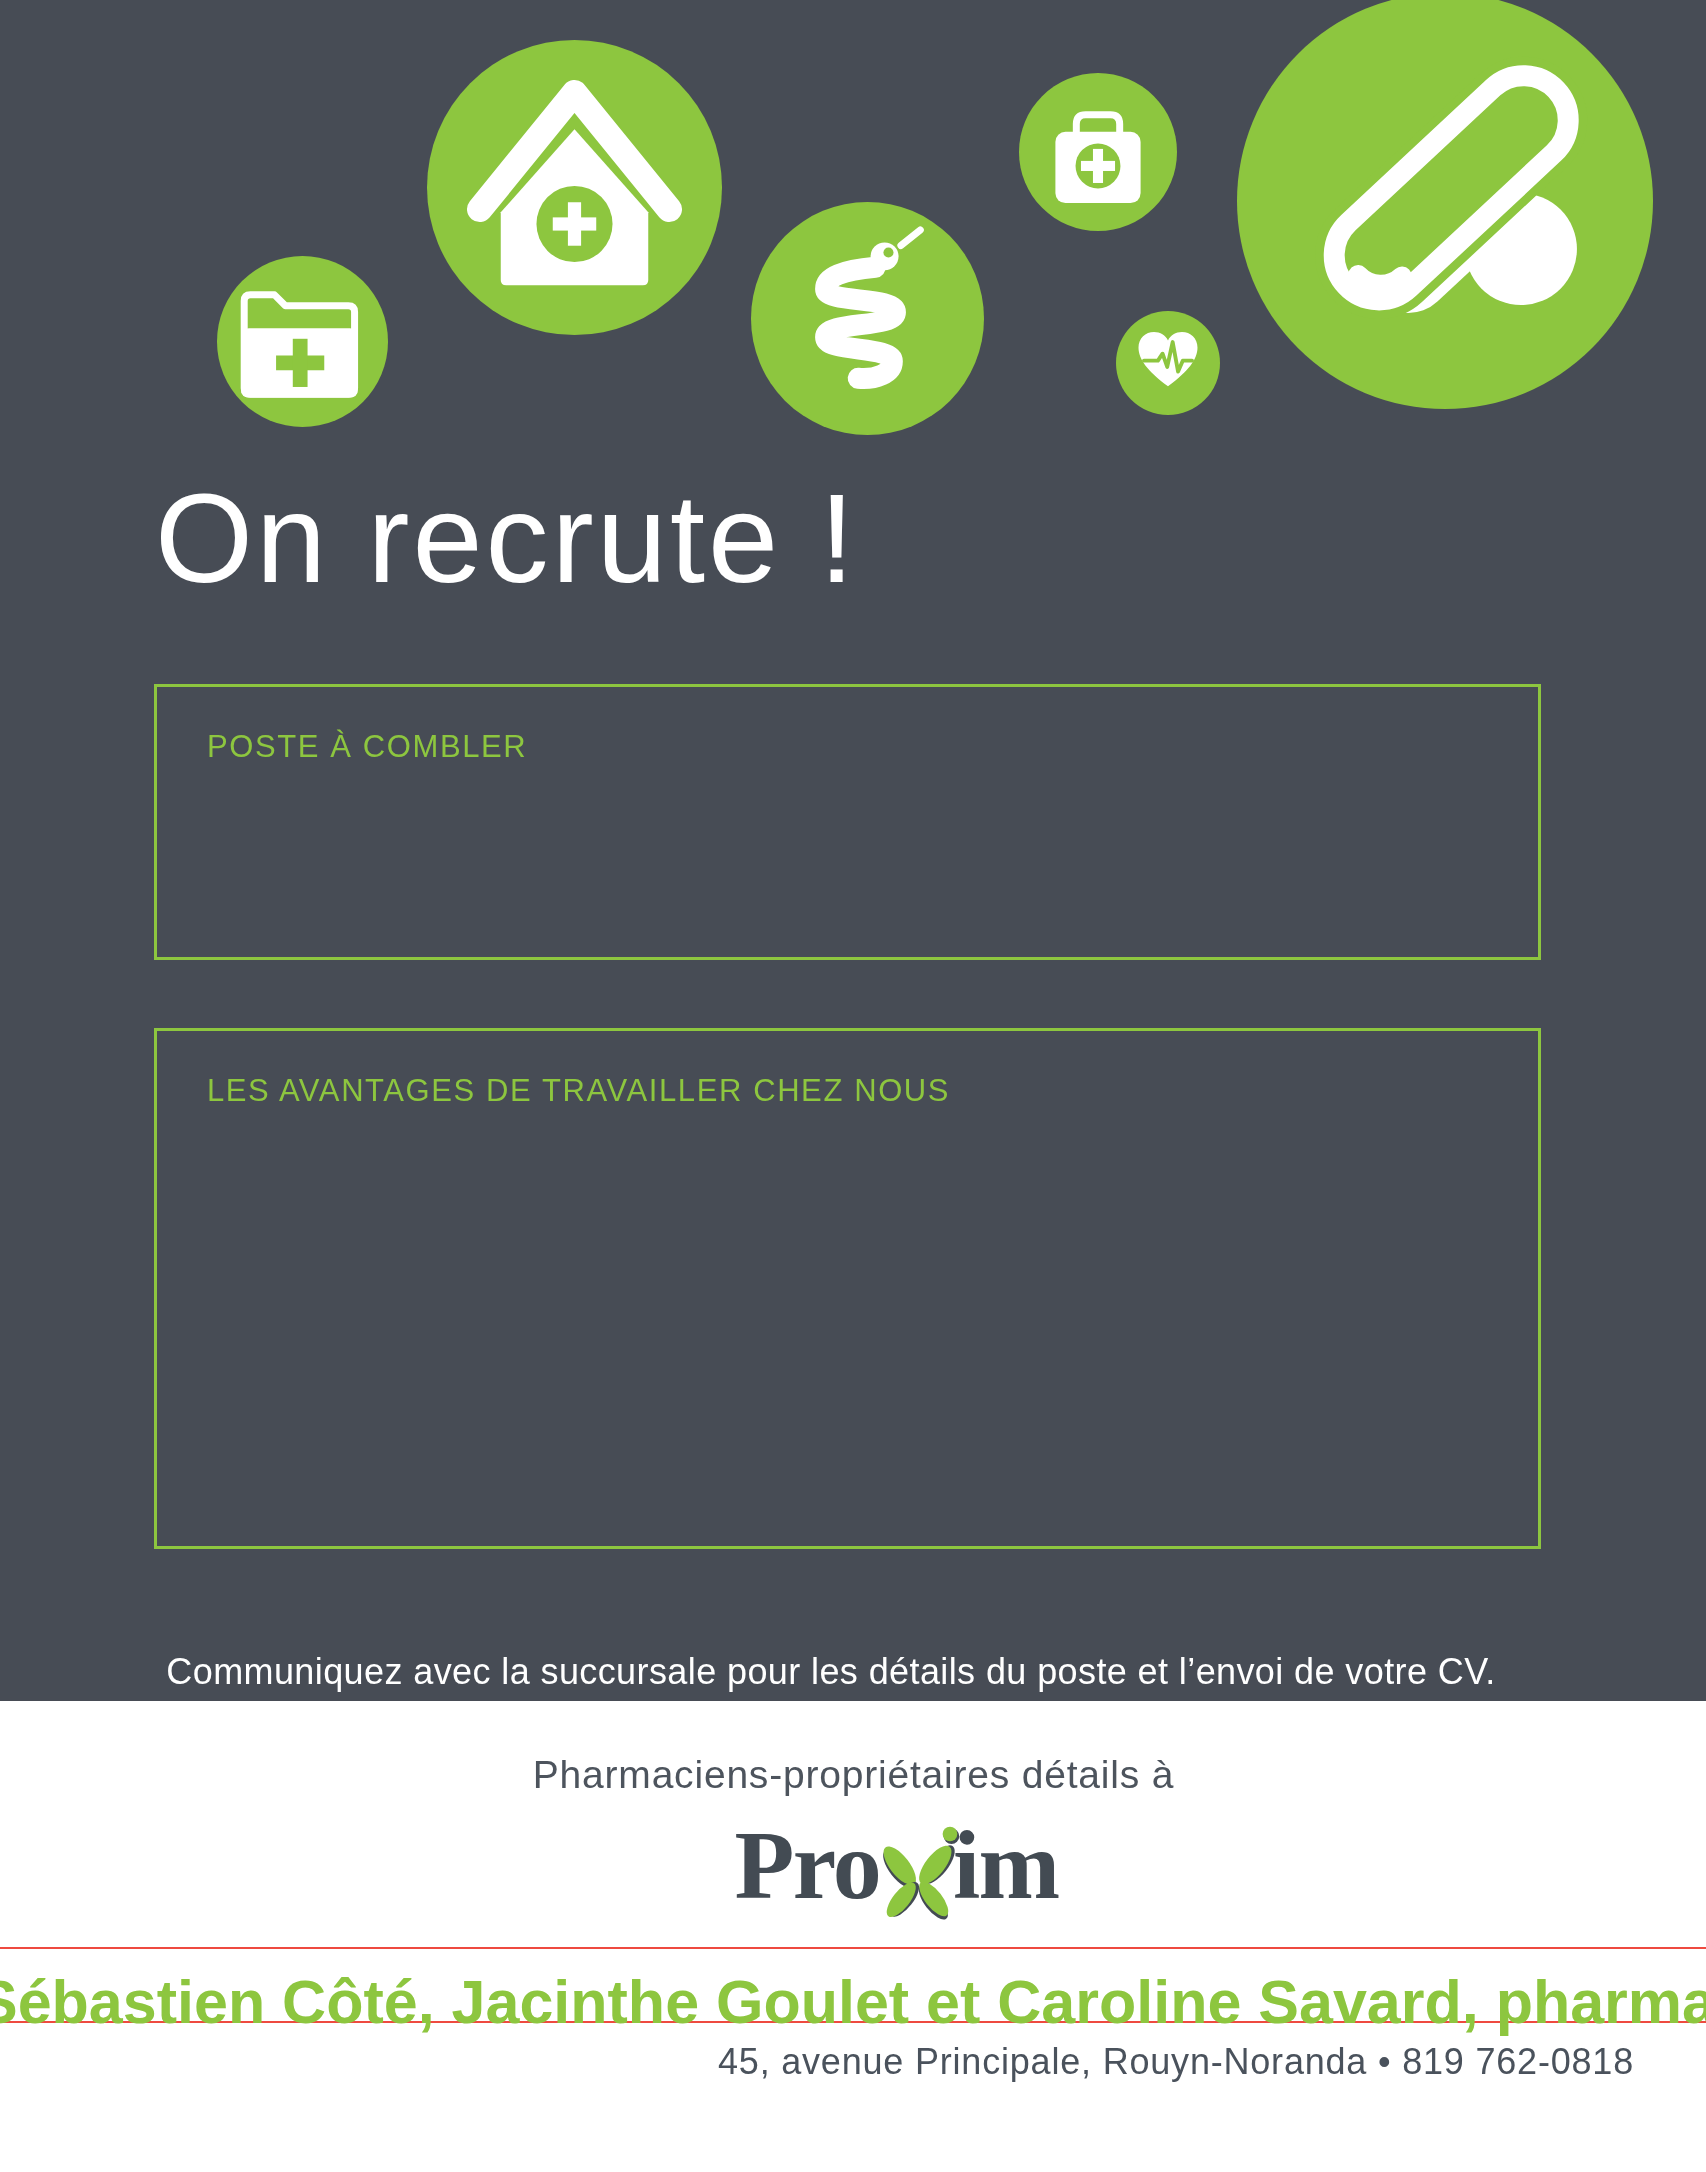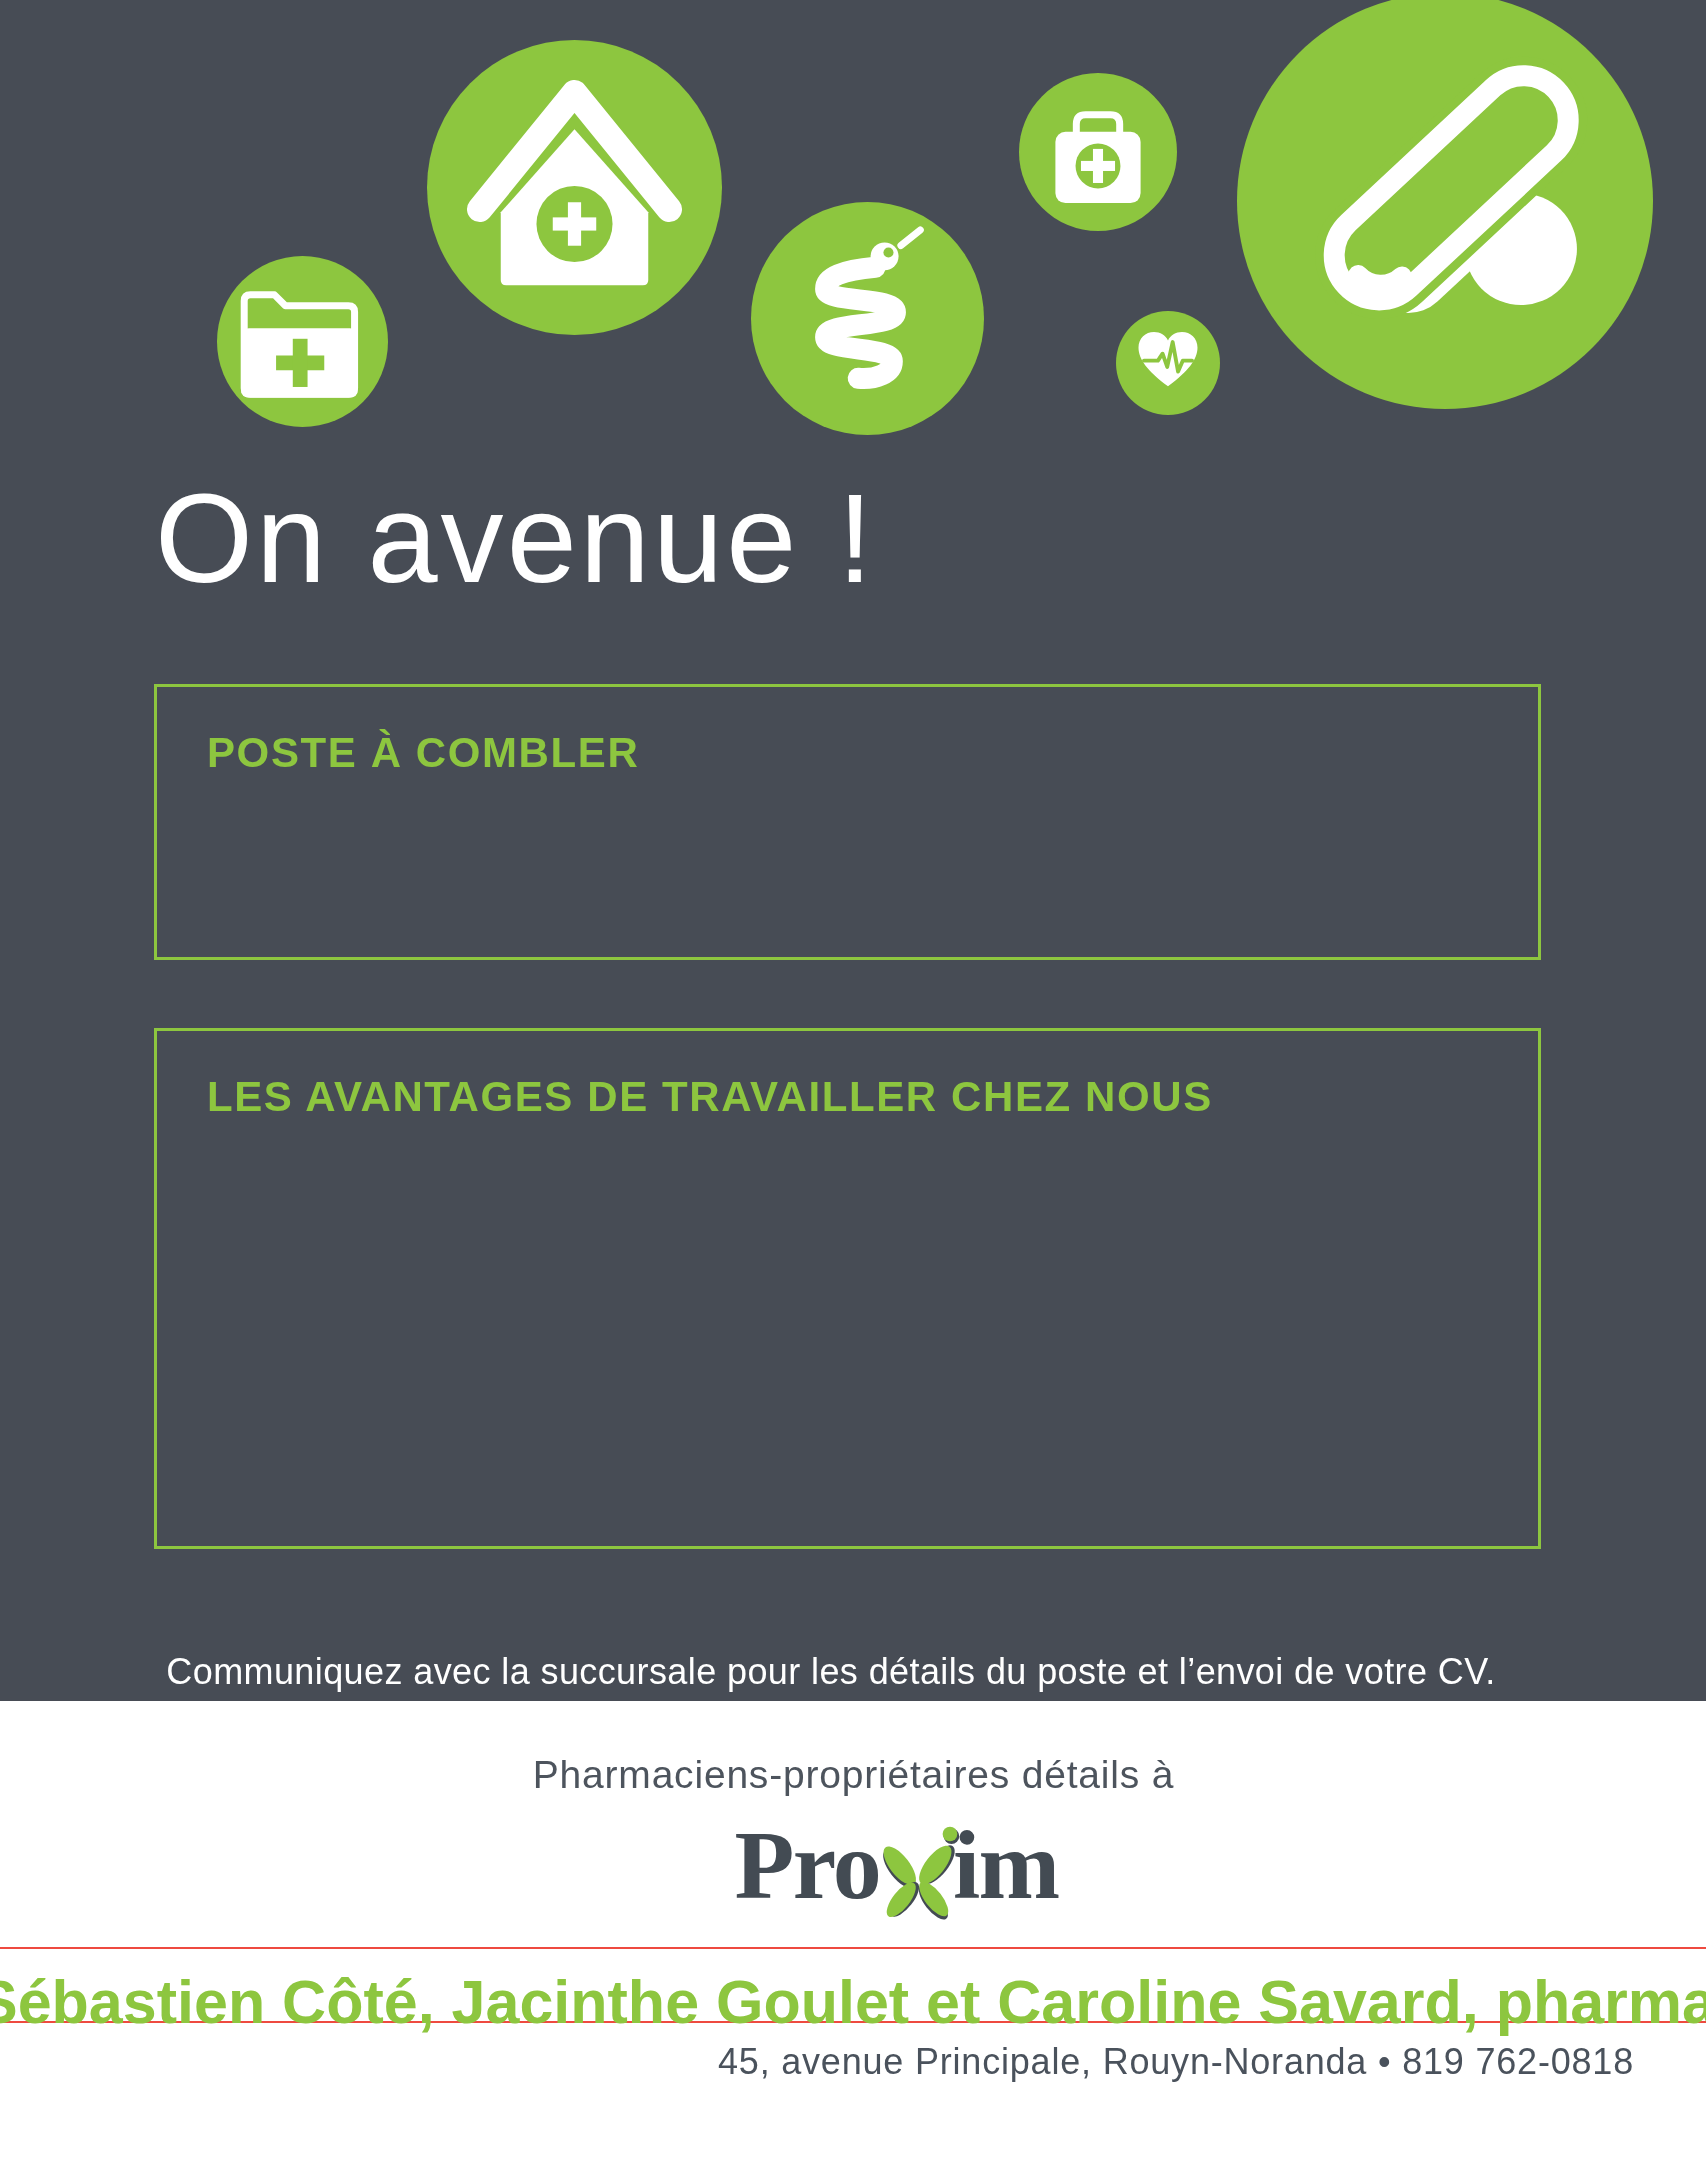--- a/index.html
+++ b/index.html
@@ -7,21 +7,21 @@
           font-family:"Liberation Sans", sans-serif;}
   
   .dark-section{position:absolute;left:0;top:0;width:1707px;height:1701px;background:#474C55;overflow:hidden;}
   .icon-circle{position:absolute;display:block;}
   .hero-title{position:absolute;left:155px;top:470px;font-size:126px;font-weight:300;color:#ffffff;
               letter-spacing:3.1px;line-height:1.1;white-space:nowrap;}
   .outline-box{position:absolute;left:154px;width:1387px;border:3.1px solid #8DC63F;box-sizing:border-box;
                padding:43px 50px;}
   .box-position{top:684px;height:276px;}
   .box-benefits{top:1028px;height:521px;}
-  .box-label{font-size:42px;font-weight:700;color:#8DC63F;letter-spacing:1.6px;line-height:1.1;}
+  .box-label{font-size:31px;font-weight:400;color:#8DC63F;letter-spacing:1.6px;line-height:1.1;}
   .contact-note{position:absolute;left:0;top:1651px;width:1662px;text-align:center;color:#ffffff;
                 font-size:36px;font-weight:400;letter-spacing:0.4px;}
   
   .footer{position:absolute;left:0;top:1701px;width:1707px;height:471px;background:#ffffff;}
   .affiliation{position:absolute;left:0;top:52px;width:1707px;text-align:center;color:#4D545D;
                font-size:39px;font-weight:300;letter-spacing:0.8px;}
   .brand-logo{position:absolute;left:0;top:115px;width:1707px;display:flex;justify-content:center;
               align-items:flex-end;margin-left:43px;}
   .brand-word{font-family:"Liberation Serif", serif;font-weight:700;font-size:98px;line-height:1;
               color:#434B53;letter-spacing:-1.6px;}
@@ -88,21 +88,21 @@
         <rect x="195" y="235" width="110" height="190" rx="55" fill="#ffffff"></rect>
       </g>
       <circle cx="366" cy="330" r="72" fill="#ffffff"></circle>
       <g transform="rotate(-43 276 251)">
         <rect x="91" y="193.5" width="370" height="115" rx="57.5" fill="none" stroke="#8DC63F" stroke-width="49"></rect>
         <rect x="91" y="193.5" width="370" height="115" rx="57.5" fill="#8DC63F" stroke="#ffffff" stroke-width="27"></rect>
         <path d="M112,251 a40,40 0 0 0 40,40" fill="none" stroke="#ffffff" stroke-width="25" stroke-linecap="round"></path>
       </g>
     </svg>
 
-    <div class="hero-title">On avenue !</div>
+    <div class="hero-title">On recrute !</div>
 
     <div class="outline-box box-position">
       <div class="box-label">POSTE À COMBLER</div>
     </div>
 
     <div class="outline-box box-benefits">
       <div class="box-label">LES AVANTAGES DE TRAVAILLER CHEZ NOUS</div>
     </div>
 
     <div class="contact-note">Communiquez avec la succursale pour les détails du poste et l’envoi de votre CV.</div>

